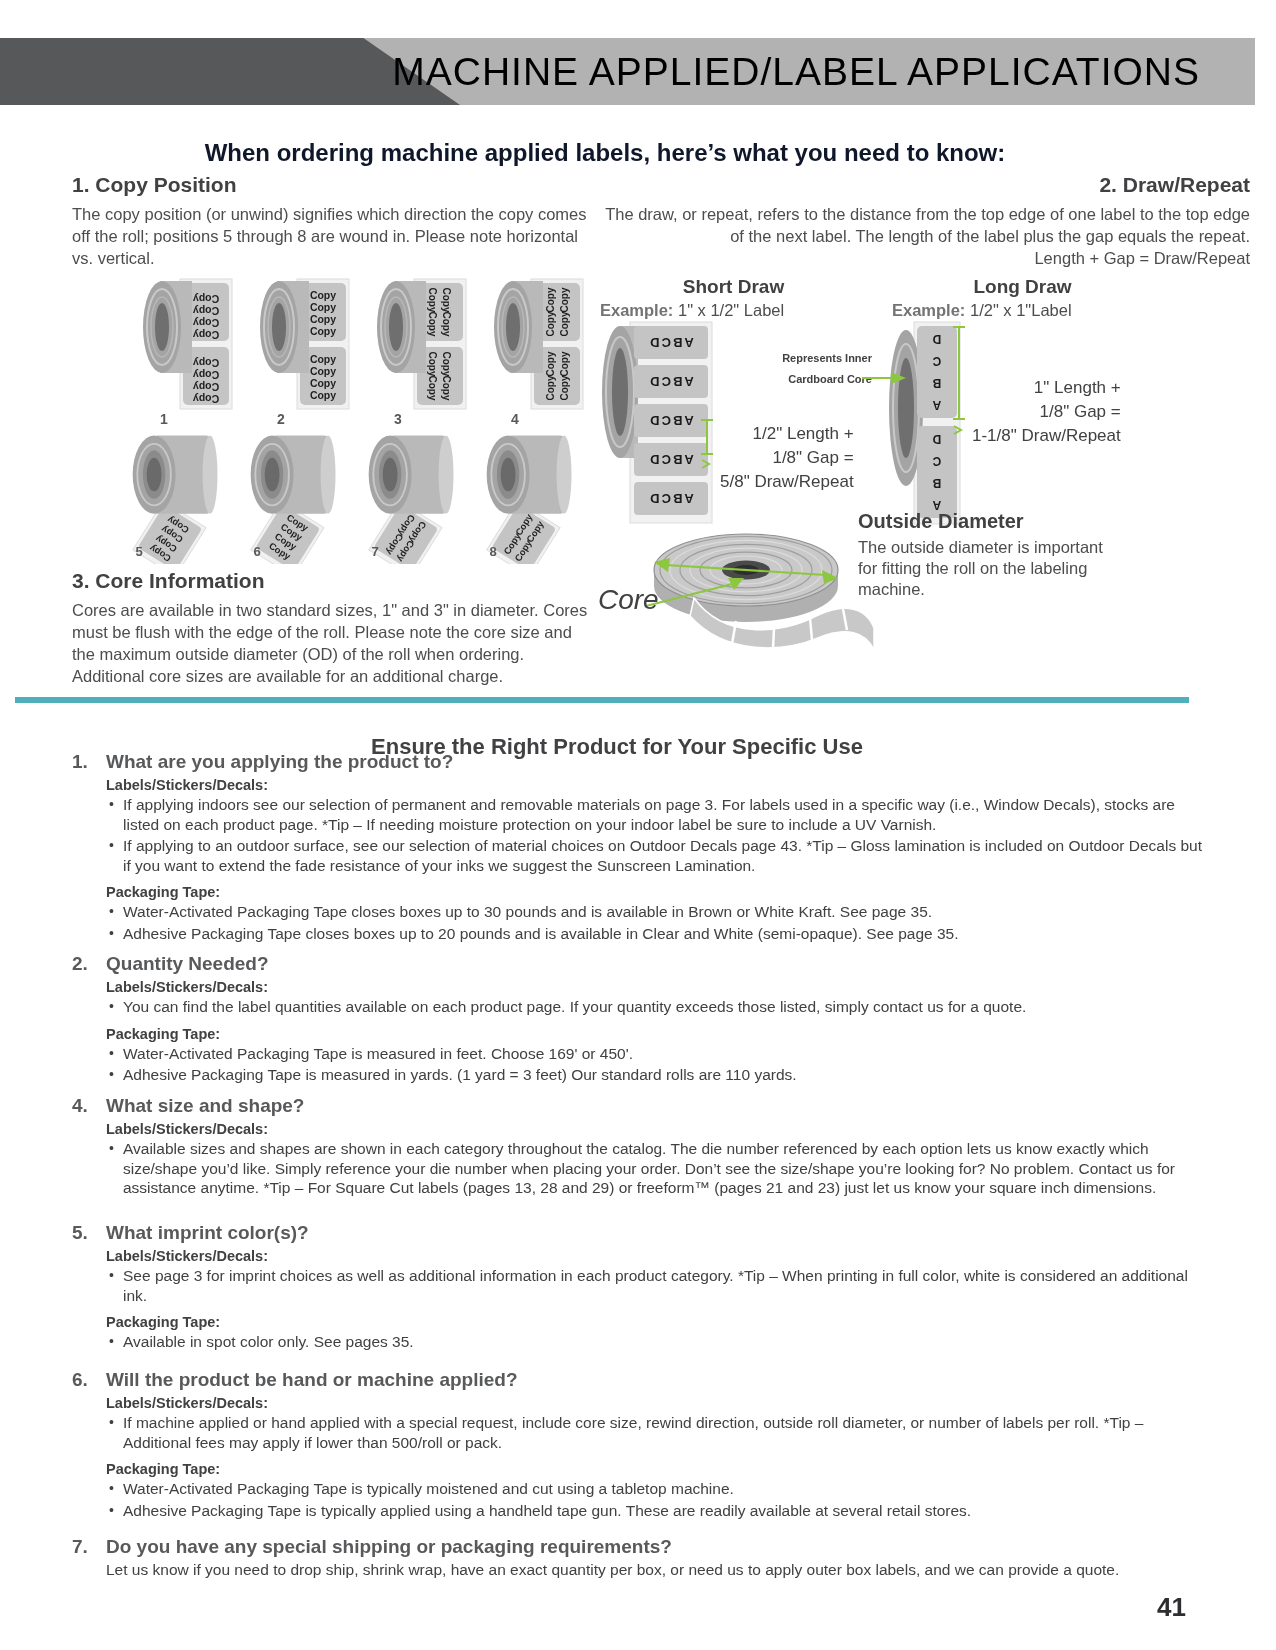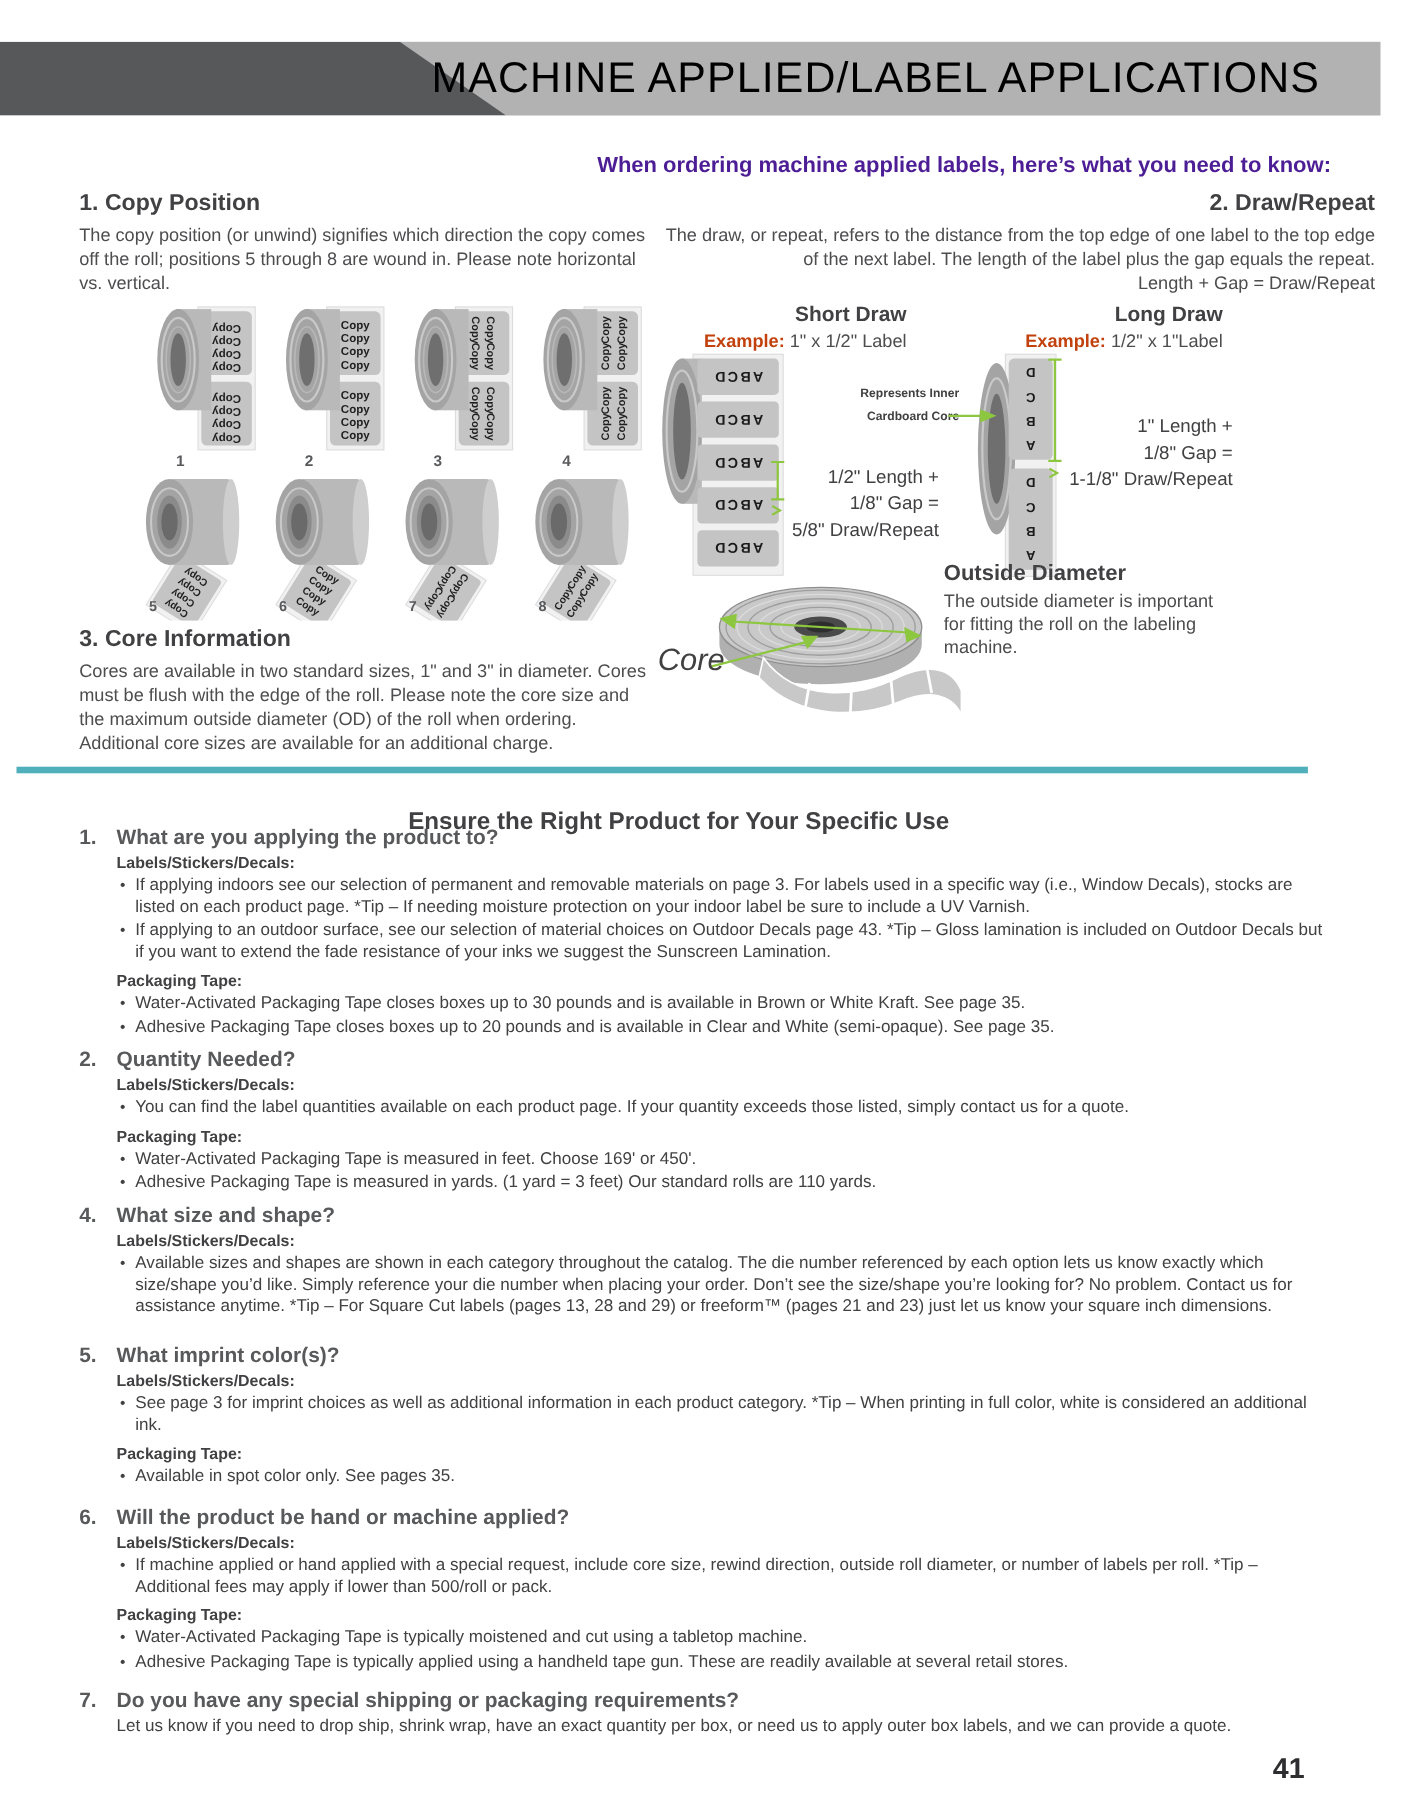--- a/index.html
+++ b/index.html
@@ -7,39 +7,39 @@
         font-family:"Liberation Sans",sans-serif;color:#414042;overflow:hidden;}
 
   
   .banner{position:absolute;left:0;top:38px;width:1255px;height:67px;background:#b2b2b2;}
   .banner-dark{position:absolute;left:0;top:0;width:460px;height:67px;background:#57585a;
                clip-path:polygon(0 0,79% 0,100% 100%,0 100%);}
   .banner h1{position:absolute;right:55px;top:50%;transform:translateY(-50%);
              margin:0;color:#000000;font-size:39px;font-weight:400;letter-spacing:1px;white-space:nowrap;}
 
   
-  .intro{position:absolute;top:139px;left:0;width:1210px;text-align:right;
-         font-size:20px;font-weight:700;color:#4c1d95;}
+  .intro{position:absolute;top:139px;left:0;width:1210px;text-align:center;
+         font-size:24px;font-weight:700;color:#0f172a;}
 
   
   .col-left{position:absolute;left:72px;top:172px;width:520px;}
   .col-right{position:absolute;left:600px;top:172px;width:650px;text-align:right;}
   .sec-h{margin:0;font-size:21px;font-weight:700;color:#414042;line-height:25px;}
   .body-p{margin:6px 0 0 0;font-size:16.5px;line-height:22px;color:#4d4d4f;}
   .formula{margin:0;font-size:16.5px;line-height:22px;color:#4d4d4f;}
 
   .rolls-row{display:flex;gap:12px;margin:8px 0 0 64px;}
   .rolls-row2{display:flex;gap:8px;margin:2px 0 0 56px;}
 
   
   .sd-head{position:absolute;left:0;top:104px;}
   .ld-head{position:absolute;left:292px;top:104px;}
   .sub-h{margin:0;font-size:19px;font-weight:700;color:#414042;}
   .example{margin:3px 0 0 0;font-size:16.5px;color:#4d4d4f;}
-  .example b{color:#c2410c;margin-left:40px;}
+  .example b{color:#737373;}
   .sd-svg{position:absolute;left:0;top:148px;}
   .ld-svg{position:absolute;left:288px;top:148px;}
   .represents{position:absolute;left:152px;top:176px;width:120px;
               font-size:11px;font-weight:700;color:#414042;line-height:21px;}
   .rep-arrow{position:absolute;left:262px;top:198px;}
   .annot{position:absolute;}
   .annot-short{left:98px;top:246px;}
   .annot-long{left:350px;top:152px;}
   .annot .txt{position:absolute;white-space:nowrap;font-size:17px;color:#414042;line-height:24px;}
   .annot-short .txt{left:22px;top:4px;}

